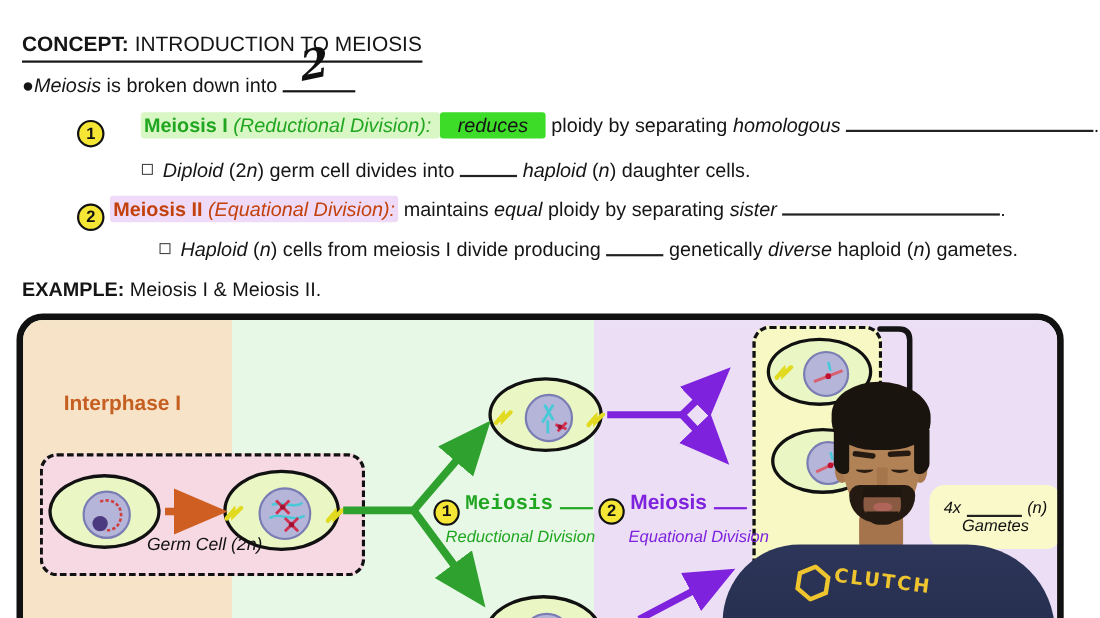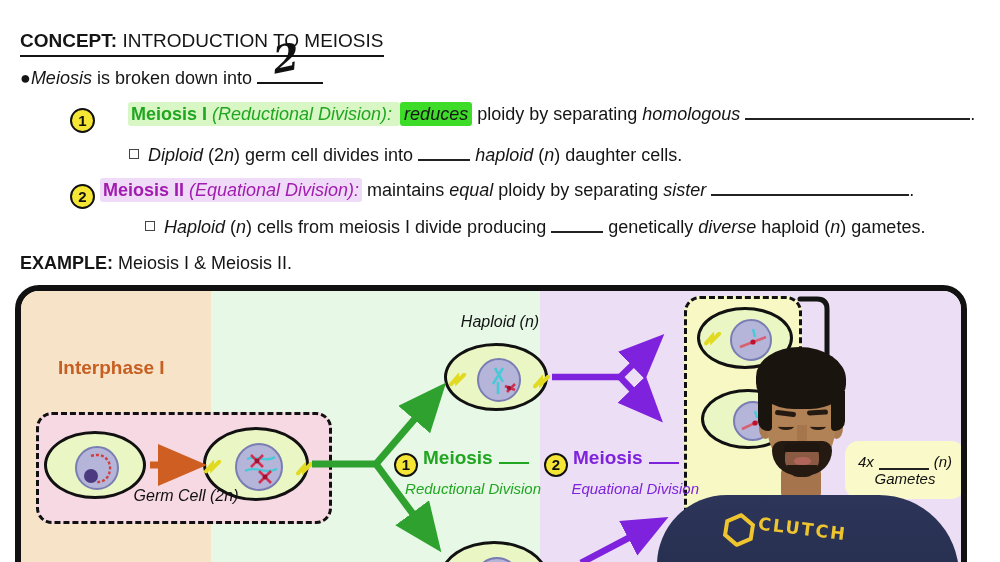--- a/index.html
+++ b/index.html
@@ -16,24 +16,24 @@
   .title-line { left:20px; top:30px; font-size:19px; border-bottom:2px solid #151515; padding-bottom:3px; }
   .txtrow { font-size:18px; white-space:nowrap; }
   .blank { display:inline-block; border-bottom:2px solid #222; height:16px; vertical-align:baseline; }
   .blankwrap { position:relative; display:inline-block; width:66px; height:18px; border-bottom:2px solid #151515; vertical-align:baseline; }
   .hand2 { position:absolute; left:16px; top:-30px; font-family:"DejaVu Serif", serif; font-style:italic;
            font-size:37px; font-weight:bold; transform:rotate(-12deg) skewX(-6deg); color:#111; }
   .badge { display:inline-flex; align-items:center; justify-content:center; width:25px; height:25px;
            border-radius:50%; background:#f5e636; border:2.5px solid #111; font-weight:bold;
            font-size:15px; color:#111; vertical-align:-6px; margin-right:5px; }
   .hl-green  { background:#d9f6c5; padding:2px 3px; border-radius:3px;margin-left:28px; }
-  .hl-bright { background:#3cdc28; padding:2px 4px; border-radius:3px; }
+  .hl-bright { background:#3cdc28; padding:2px 16px; border-radius:3px; }
   .hl-purp   { background:#efdbf8; padding:2px 3px; border-radius:3px; }
   .green-t { color:#21a621; }
-  .purp-t  { color:#a21caf; }
+  .purp-t  { color:#c2410c; }
   .sq { display:inline-block; width:10px; height:10px; border:1.7px solid #444; margin-right:9px; vertical-align:2px; }
 
   
   .dbox { left:15px; top:285px; width:952px; height:360px; border:6px solid #111;
           border-radius:24px; overflow:hidden; background:#e7f8e7; }
   .zone { position:absolute; top:0; height:100%; }
   .z-peach { left:0; width:190px; background:#f7e3c8; }
   .z-green { left:190px; width:329px; background:#e7f8e7; }
   .z-purp  { left:519px; width:421px; background:#ecdef5; }
 
@@ -150,21 +150,20 @@
       <svg class="centro" style="left:-2px; top:30px;" viewBox="0 0 20 16">
         <path d="M2 13 L9 5 L9 10 L17 2" stroke="#e2da20" stroke-width="4.5" fill="none" stroke-linecap="round"></path>
       </svg>
       <svg class="centro" style="left:90px; top:32px;" viewBox="0 0 20 16">
         <path d="M2 13 L9 5 L9 10 L17 2" stroke="#e2da20" stroke-width="4.5" fill="none" stroke-linecap="round"></path>
       </svg>
     </div>
 
     <div class="dlabel" style="left:60px; top:196px; width:210px;">Germ Cell (2n)</div>
 
-    <div class="dlabel" style="left:409px; top:22px; width:140px;">Haploid (n)</div>
     <div class="cell" style="left:423px; top:52px; width:104px; height:68px;">
       <div class="nucleus" style="left:30px; top:12px; width:44px; height:44px;">
         <svg width="44" height="44" viewBox="0 0 44 44">
           <path d="M16 8 L24 22 M24 8 L14 24 M19 22 L19 34" stroke="#49c8d8" stroke-width="2.6" fill="none"></path>
           <path d="M26 26 L36 30 M28 32 L36 24" stroke="#d03050" stroke-width="2.6" fill="none"></path>
           <circle cx="30" cy="28" r="2.2" fill="#a01030"></circle>
         </svg>
       </div>
       <svg class="centro" style="left:2px; top:27px;" viewBox="0 0 20 16">
         <path d="M2 13 L9 5 L9 10 L17 2" stroke="#e2da20" stroke-width="4.5" fill="none" stroke-linecap="round"></path>
@@ -177,21 +176,21 @@
     <div class="cell" style="left:419px; top:250px; width:108px; height:72px;">
       <div class="nucleus" style="left:31px; top:13px; width:46px; height:46px;">
         <svg width="46" height="46" viewBox="0 0 46 46">
           <path d="M16 8 L26 24 M26 8 L15 25" stroke="#49c8d8" stroke-width="2.6" fill="none"></path>
           <path d="M27 26 L37 32" stroke="#d03050" stroke-width="2.6" fill="none"></path>
         </svg>
       </div>
 
     </div>
 
-    <div class="mlabel green-t" style="left:373px; top:156px;">
+    <div class="mlabel green-t" style="left:373px; top:156px;font-family:Liberation Mono, monospace;">
       <span class="badge" style="width:24px;height:24px;">1</span><span>Meiosis</span><span class="mb"></span>
     </div>
     <div class="msub green-t" style="left:378px; top:189px; width:142px;">Reductional Division</div>
 
     <div class="mlabel" style="left:523px; top:156px; color:#7e22dd;">
       <span class="badge" style="width:24px;height:24px;">2</span><span>Meiosis</span><span class="mb"></span>
     </div>
     <div class="msub" style="left:528px; top:189px; width:150px; color:#7e22dd;">Equational Division</div>
 
     <div class="abs panel"></div>

